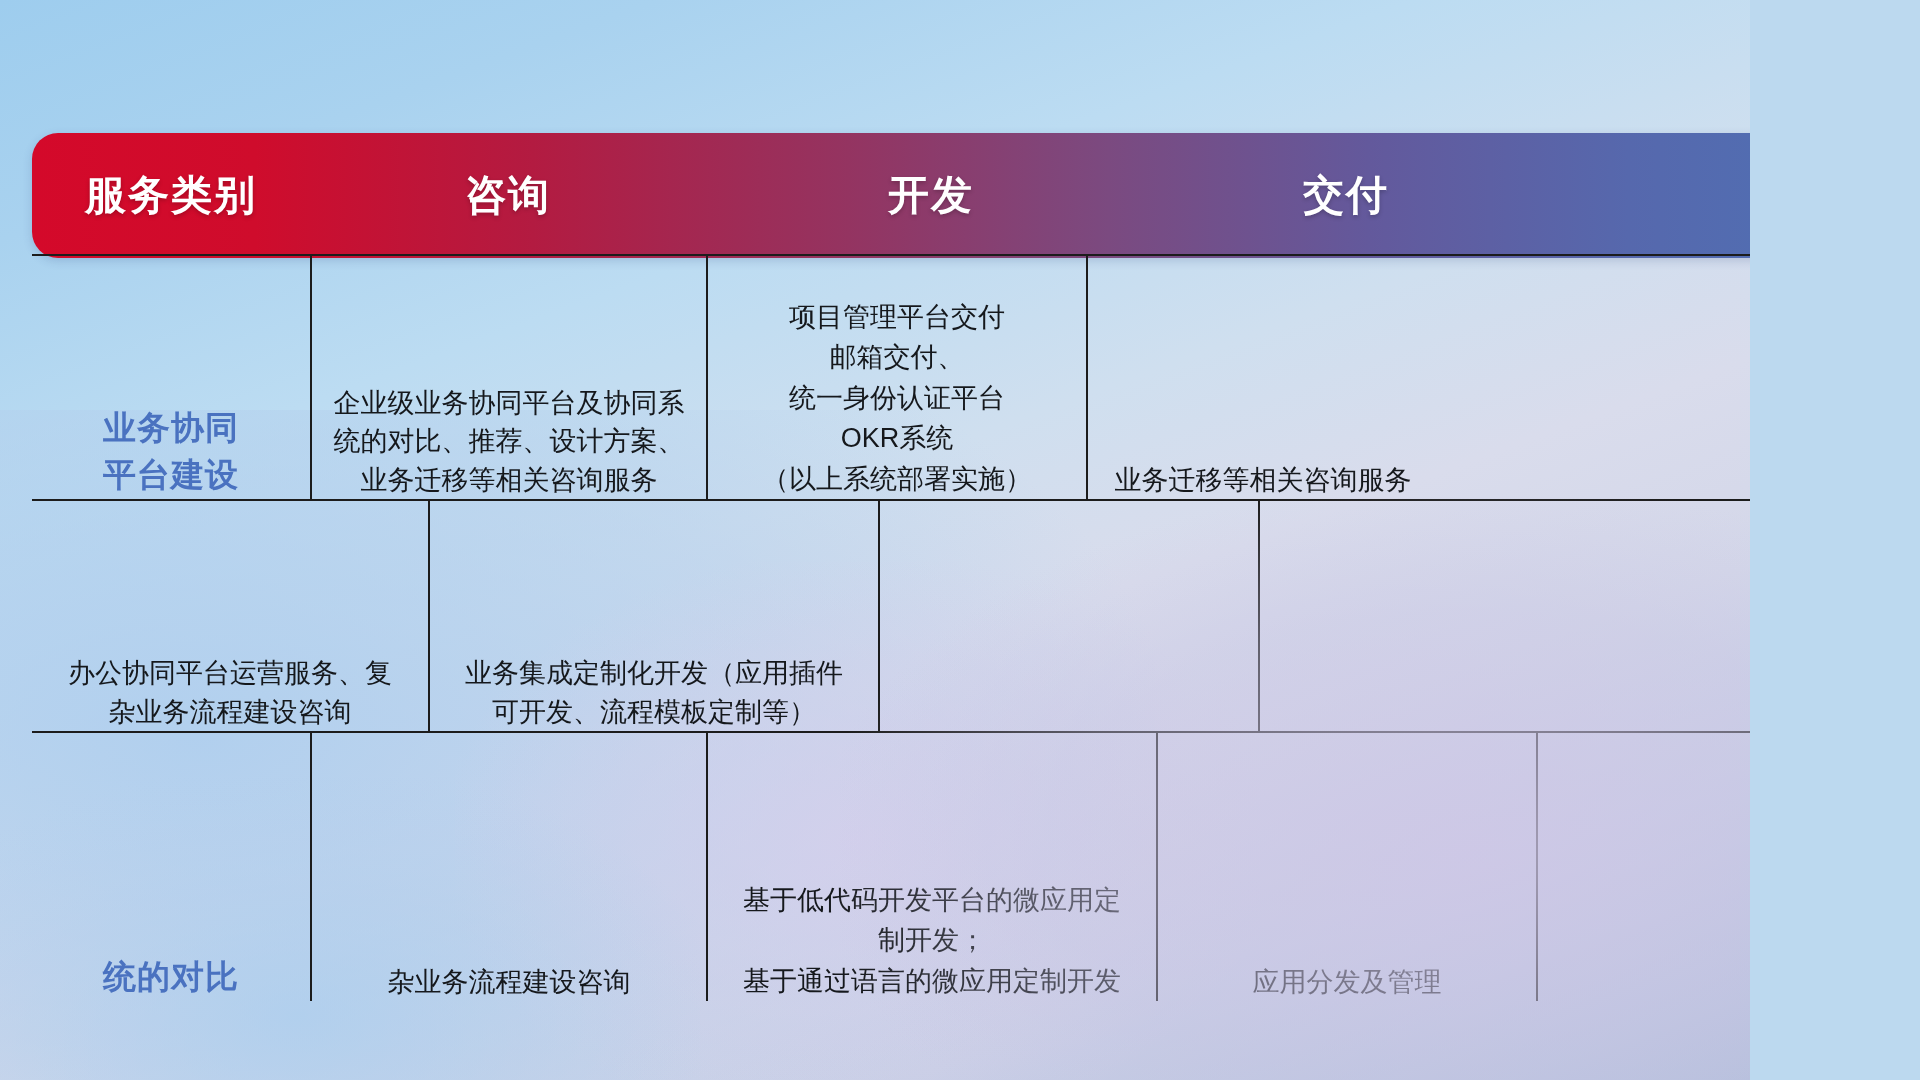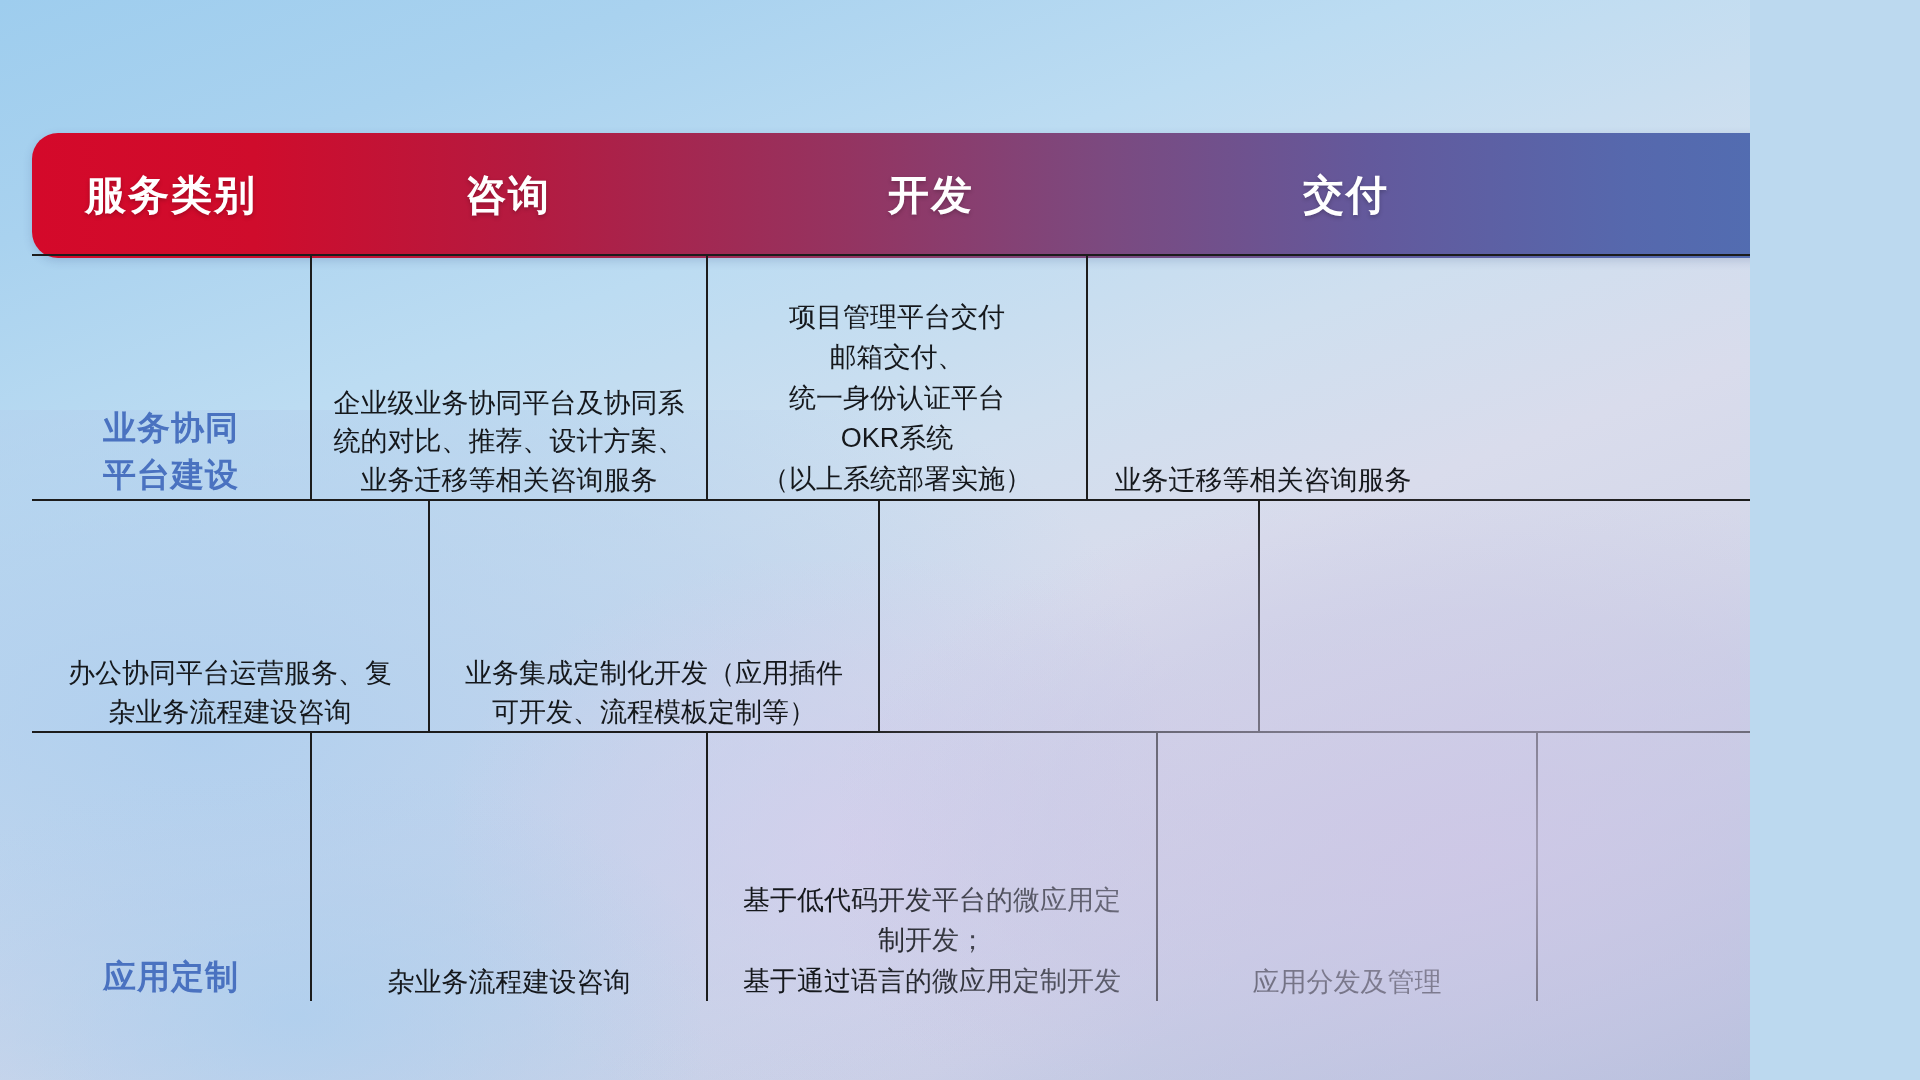--- a/index.html
+++ b/index.html
@@ -213,21 +213,21 @@
         <div class="cell w3">
           <span class="cell-text"></span>
         </div>
         <div class="cell w4">
           <span class="cell-text"></span>
         </div>
       </div>
 
       <div class="data-row r3">
         <div class="cell c0 w0">
-          <span class="cat-label">应用定制</span>
+          <span class="cat-label">统的对比</span>
         </div>
         <div class="cell w1">
           <span class="cell-text">杂业务流程建设咨询</span>
         </div>
         <div class="cell w2">
           <span class="cell-text loose">基于低代码开发平台的微应用定
 制开发；
 基于通过语言的微应用定制开发</span>
         </div>
         <div class="cell w3">

